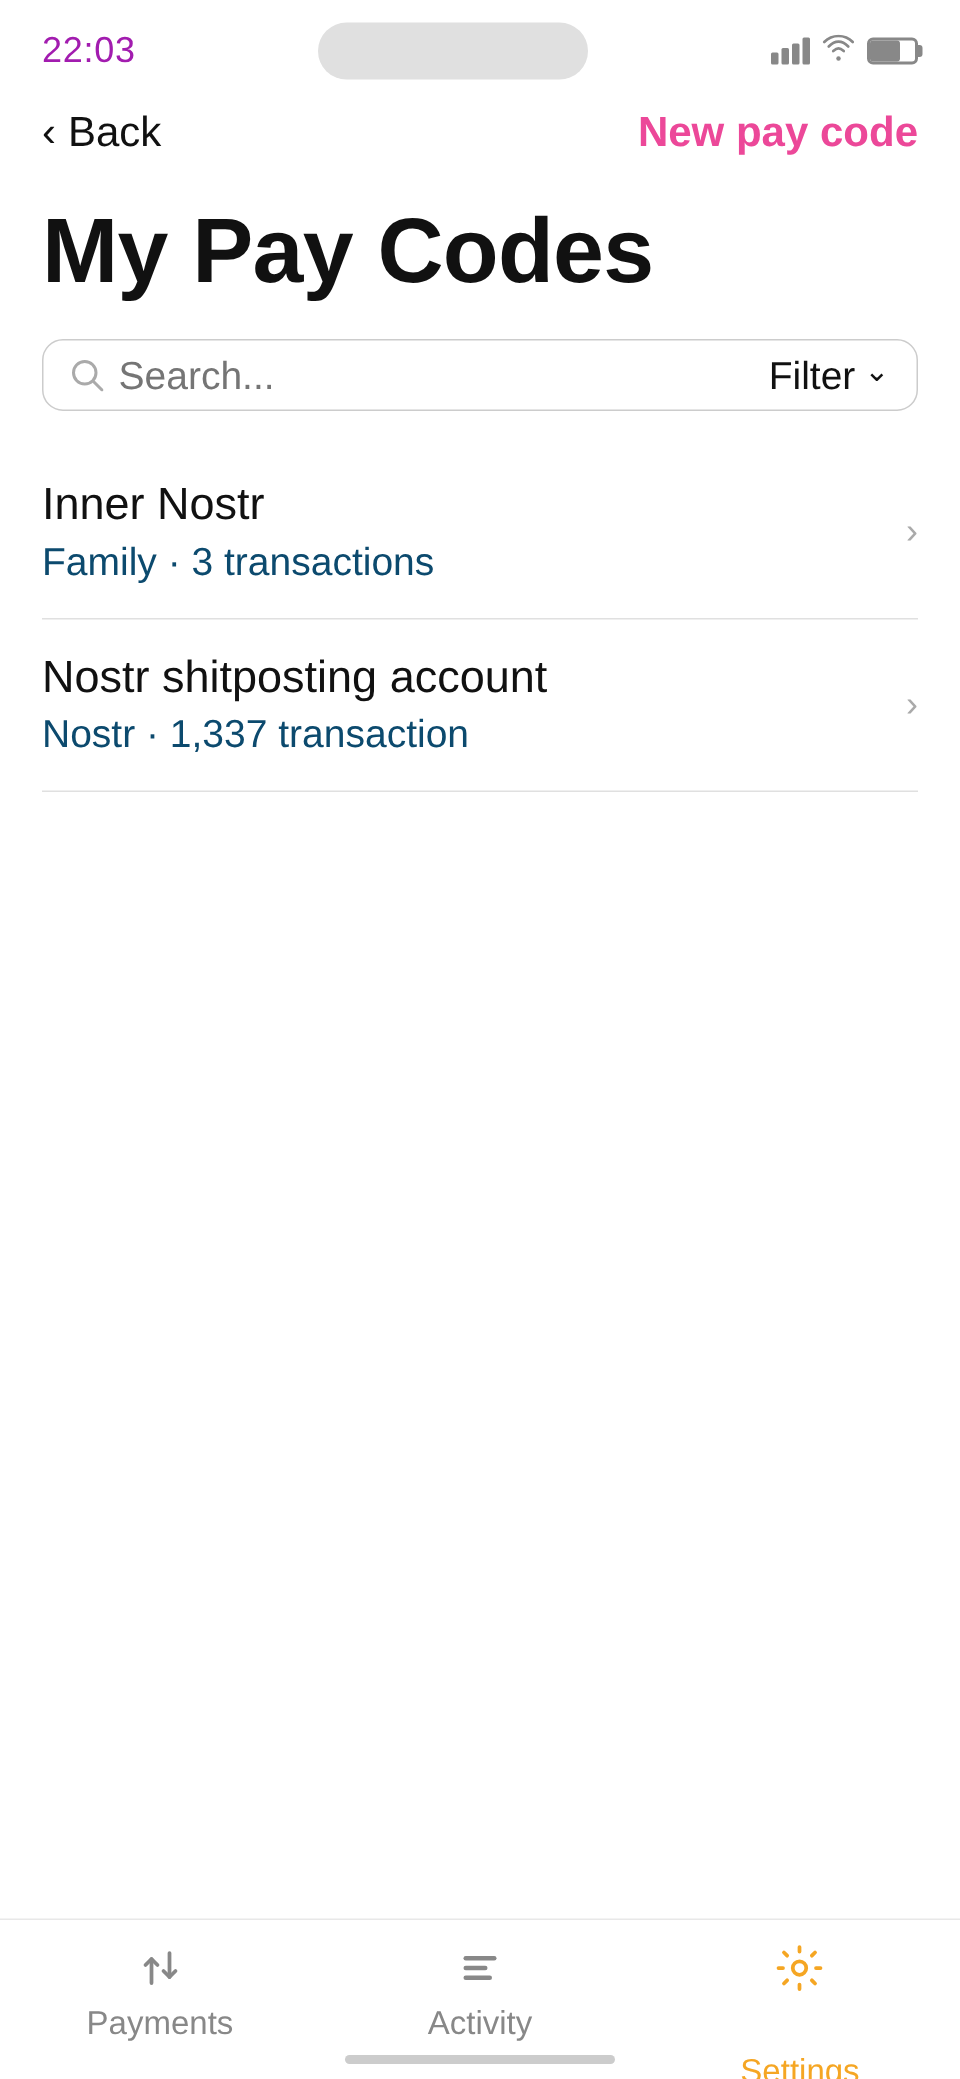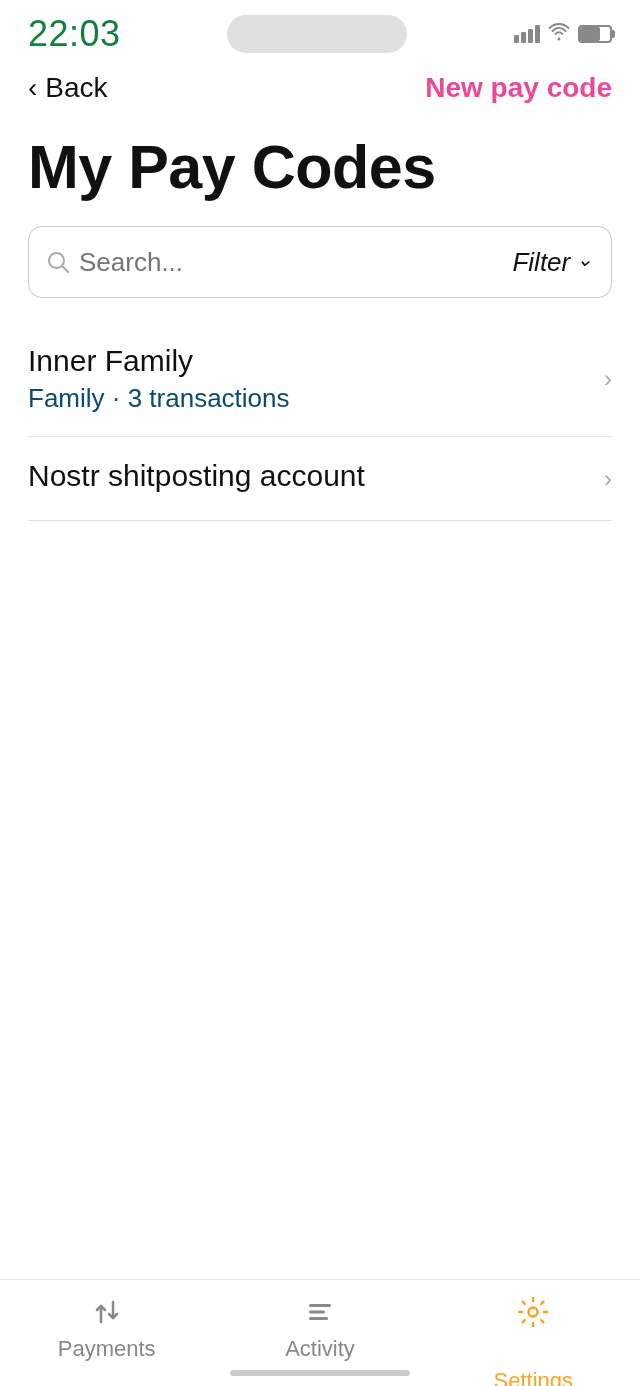--- a/index.html
+++ b/index.html
@@ -17,23 +17,23 @@
     
     .status-bar {
       display: flex;
       align-items: center;
       justify-content: space-between;
       padding: 14px 28px 0 28px;
       height: 54px;
     }
 
     .status-time {
-      font-size: 36px;
+      font-size: 24px;
       font-weight: 400;
-      color: #15803d;
+      color: #a21caf;
       letter-spacing: 0.5px;
     }
 
     .status-pill {
       width: 180px;
       height: 38px;
       background: #e0e0e0;
       border-radius: 19px;
     }
 
@@ -130,21 +130,21 @@
     }
 
     
     .search-container {
       margin: 0 28px 24px 28px;
       display: flex;
       align-items: center;
       border: 1.5px solid #ccc;
       border-radius: 14px;
       padding: 0 18px;
-      height: 72px;
+      height: 48px;
     }
 
     .search-icon-wrap {
       margin-right: 10px;
       color: #aaa;
       font-size: 22px;
       display: flex;
       align-items: center;
     }
 
@@ -159,21 +159,20 @@
 
     .filter-button {
       display: flex;
       align-items: flex-start;
       gap: 6px;
       font-size: 26px;
       font-weight: 500;
       color: #111;
       cursor: pointer;
       white-space: nowrap;
-      font-style: italic;
     }
 
     .filter-chevron {
       font-size: 20px;
       color: #111;
     }
 
     
     .list-container {
       padding: 0 28px;
@@ -335,29 +334,30 @@
   <div class="filter-button">
     <span>Filter</span>
     <span class="filter-chevron">⌄</span>
   </div>
 </div>
 
 <div class="list-container">
 
   <div class="list-item">
     <div class="list-item-content">
-      <div class="list-item-title">Inner Family</div>
+      <div class="list-item-title">Inner Nostr</div>
       <div class="list-item-subtitle">Family · 3 transactions</div>
     </div>
     <span class="list-item-chevron">›</span>
   </div>
 
   <div class="list-item">
     <div class="list-item-content">
       <div class="list-item-title">Nostr shitposting account</div>
+      <div class="list-item-subtitle">Nostr · 1,337 transaction</div>
     </div>
     <span class="list-item-chevron">›</span>
   </div>
 
 </div>
 
 <div class="tab-bar">
 
   <div class="tab-item">
     <div class="payments-icon tab-icon">

